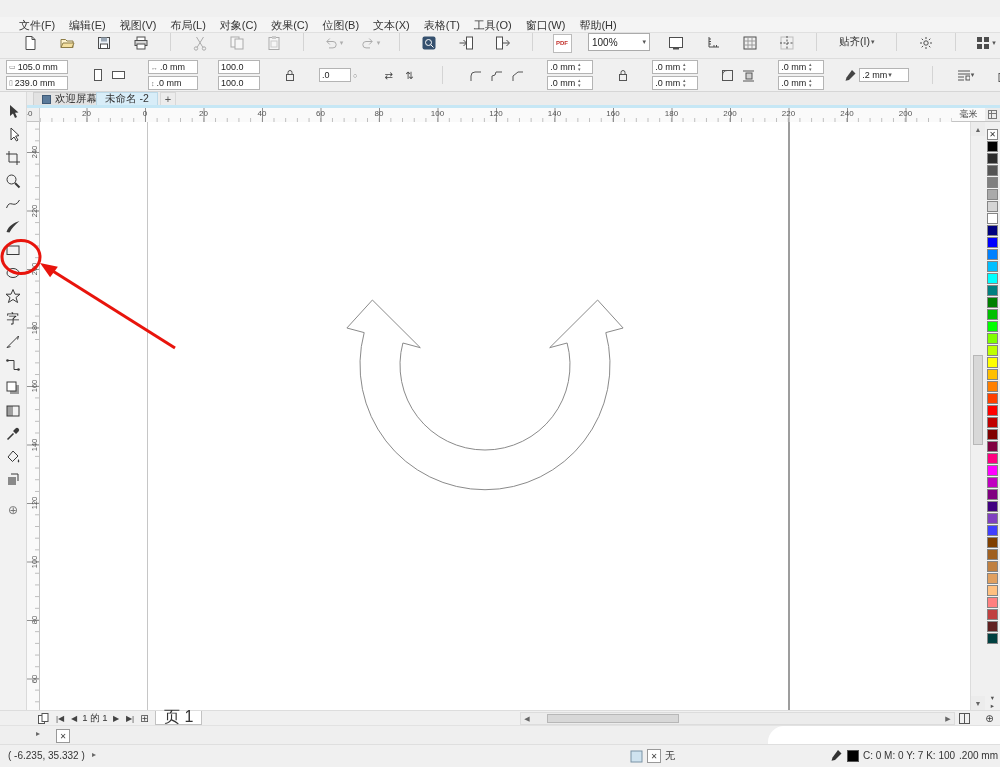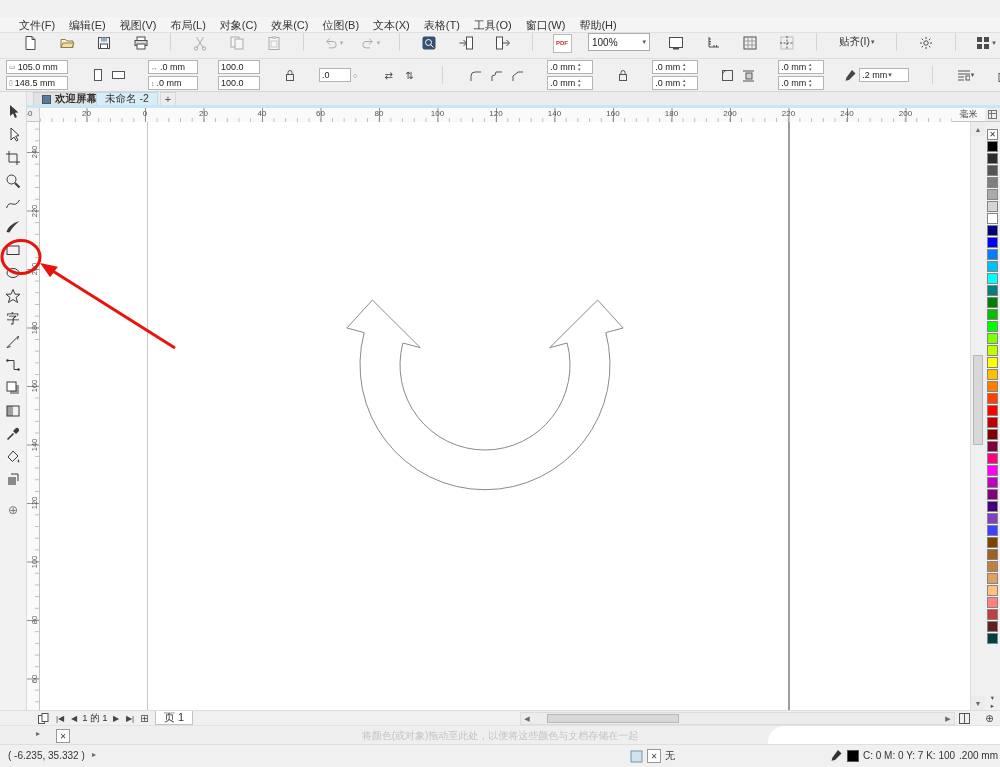--- a/index.html
+++ b/index.html
@@ -35,21 +35,21 @@
   .w56{width:56px;} .w44{width:44px;} .w36{width:36px;} .w26{width:26px;} .w40{width:40px;}
   .spin{display:flex;flex-direction:column;width:8px;line-height:5px;}
   .spin span{font-size:5px;color:#666;text-align:center;}
   .mbtn{width:17px;height:15px;border:1px solid transparent;display:flex;align-items:center;justify-content:center;font-size:10px;color:#444;flex:0 0 auto;}
   .micon{font-size:7px;color:#777;margin-right:2px;}
 
   
   #tabbar{position:absolute;left:0;top:92px;width:100%;height:16px;background:#ececec;}
   .tab{position:absolute;top:0;height:13px;display:flex;align-items:center;font-size:10.5px;color:#333;padding:0 8px;background:#e2e2e2;border:1px solid #d0d0d0;border-bottom:none;box-sizing:border-box;}
   .tab .tabicon{margin-right:4px;}
-  #tab-welcome{left:33px;font-weight:bold;}
+  #tab-welcome{left:33px;}
   #tab-doc{left:96px;background:#d8edf8;border-color:#bcd9e8;}
   #tab-plus{left:160px;width:16px;padding:0;justify-content:center;background:#ececec;border-color:#d8d8d8;font-size:11px;color:#555;}
   .tab-accent{position:absolute;left:0;bottom:0;width:100%;height:3px;background:#c6e7f5;}
 
   
   #hruler{position:absolute;left:40px;top:108px;width:930px;height:14px;background-color:#fafafa;
     background-image:linear-gradient(90deg,#8f8f8f 0 1px,transparent 1px),linear-gradient(90deg,#bdbdbd 0 1px,transparent 1px);
     background-size:58.5px 100%,11.7px 4px;background-position:46.5px top,46.5px bottom;background-repeat:repeat-x;
     border-bottom:1px solid #c4c4c4;}
   #hruler-nums{position:absolute;left:0;top:0;width:100%;height:100%;overflow:visible;}
@@ -92,21 +92,21 @@
   
   #bottombar{position:absolute;left:0;top:710px;width:100%;height:15px;background:#f0f0f0;border-top:1px solid #ddd;box-sizing:border-box;}
   .nbtn{position:absolute;top:1px;height:13px;display:flex;align-items:center;justify-content:center;font-size:8px;color:#444;}
   #pg-sorter{left:36px;width:14px;}
   #pg-first{left:52px;width:16px;}
   #pg-prev{left:68px;width:12px;}
   #pg-info{left:80px;width:30px;font-size:9.5px;color:#333;}
   #pg-next{left:110px;width:12px;}
   #pg-last{left:122px;width:16px;}
   #pg-add{left:138px;width:13px;font-size:10px;}
-  #page-tab{position:absolute;left:155px;top:0;height:14px;padding:0 8px;background:#fff;border:1px solid #c2c2c2;border-top:none;font-size:11px;color:#333;display:flex;align-items:center;box-sizing:border-box;}
+  #page-tab{position:absolute;left:155px;top:0;height:14px;padding:0 8px;background:#fff;border:1px solid #c2c2c2;border-top:none;font-size:16px;color:#333;display:flex;align-items:center;box-sizing:border-box;}
   #hscroll{position:absolute;left:520px;top:1px;width:435px;height:13px;background:#ececec;border:1px solid #dcdcdc;box-sizing:border-box;}
   #hs-left{position:absolute;left:0;top:0;width:12px;height:100%;display:flex;align-items:center;justify-content:center;font-size:7px;color:#666;}
   #hs-right{position:absolute;right:0;top:0;width:12px;height:100%;display:flex;align-items:center;justify-content:center;font-size:7px;color:#666;}
   #hs-thumb{position:absolute;left:26px;top:1px;width:132px;height:9px;background:#d8d8d8;border:1px solid #b7b7b7;box-sizing:border-box;}
   #bb-view{left:958px;width:13px;}
   #bb-fit{left:983px;width:13px;font-size:10px;}
 
   
   #hintrow{position:absolute;left:0;top:725px;width:100%;height:19px;background:#efefef;border-top:1px solid #e2e2e2;box-sizing:border-box;}
   #hint-arrow{position:absolute;left:36px;top:3px;font-size:8px;color:#666;}
@@ -289,21 +289,21 @@
   </div>
 
   <div id="propbar">
     <div class="pgroup">
       <div class="pfield w56">
           <span class="micon">▭</span>
           <span>105.0 mm</span>
         </div>
       <div class="pfield w56">
           <span class="micon">▯</span>
-          <span>148.5 mm</span>
+          <span>239.0 mm</span>
         </div>
     </div>
     <div class="prow">
       <div class="mbtn">
           <svg width="10" height="12">
             <rect x="1.5" y="0.5" width="7" height="11" fill="#fff" stroke="#555"></rect>
           </svg>
         </div>
       <div class="mbtn">
           <svg width="13" height="10">
@@ -709,21 +709,20 @@
           <rect x="0.5" y="0.5" width="10" height="10" fill="none" stroke="#555"></rect>
           <path d="M5.5 0.5 V10.5" stroke="#555"></path>
         </svg>
       </div>
     <div class="nbtn" id="bb-fit">⊕</div>
   </div>
 
   <div id="hintrow">
     <div id="hint-arrow">▸</div>
     <div id="hint-nocolor">✕</div>
-    <div id="hint-text">将颜色(或对象)拖动至此处，以便将这些颜色与文档存储在一起</div>
     <div id="white-blob"></div>
   </div>
 
   <div id="statusbar">
     <div id="sb-coords">( -6.235, 35.332 )</div>
     <div id="sb-arrow">▸</div>
     <div id="sb-fill">
       <svg width="13" height="13">
           <rect x="1" y="1" width="11" height="11" fill="#cfe3ef" stroke="#7b93a6"></rect>
         </svg>

